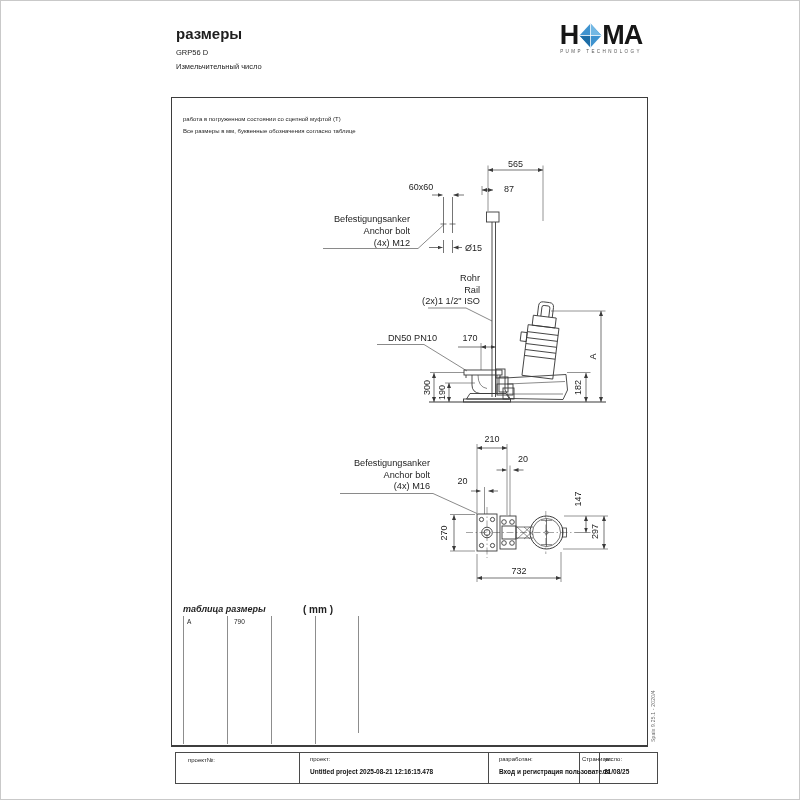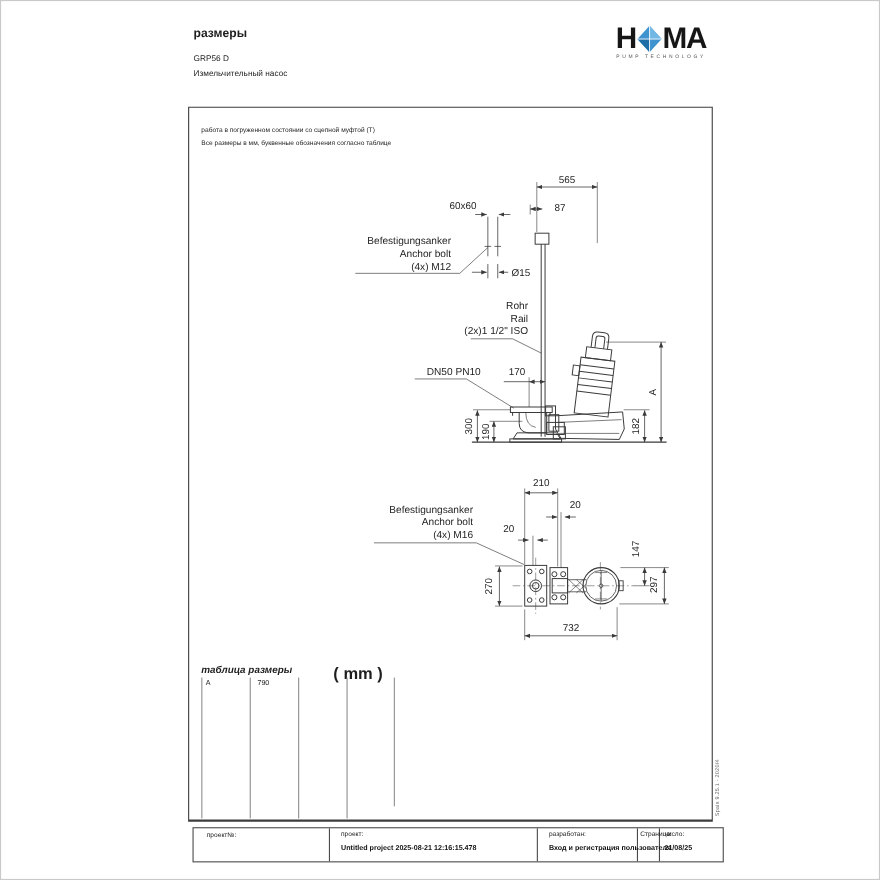--- a/index.html
+++ b/index.html
@@ -1,55 +1,55 @@
 <!DOCTYPE html>
 <html><head>
 <meta charset="utf-8">
 <style>
   html,body{margin:0;padding:0;background:#fff;}
   body{width:800px;height:800px;position:relative;font-family:"Liberation Sans",sans-serif;color:#1e1e1e;overflow:hidden;}
   .abs{position:absolute;}
   .t{position:absolute;white-space:nowrap;color:#1e1e1e;}
   #page-border{left:0;top:0;width:798px;height:798px;border:1px solid #c9c9c9;}
   
-  #hdr-title{left:176px;top:25px;font-size:11px;font-weight:bold;}
+  #hdr-title{left:176px;top:25px;font-size:15px;font-weight:bold;}
   #hdr-model{left:176px;top:48px;font-size:7.5px;}
   #hdr-sub{left:176px;top:62px;font-size:7.5px;}
   #logo{left:549px;top:22px;width:104px;text-align:center;}
   #logo .word{display:flex;align-items:center;justify-content:center;font-weight:bold;font-size:27px;letter-spacing:-1px;color:#161616;line-height:26px;}
   #logo .tag{font-size:4.5px;letter-spacing:2.4px;color:#555;margin-top:1px;}
   
   #frame{left:171px;top:97px;width:475px;height:647px;border:1px solid #3d3d3d;border-bottom-width:2px;}
   #note1{left:183px;top:116px;font-size:6px;}
   #note2{left:183px;top:128px;font-size:6px;}
   
   #dwg{left:0;top:0;width:800px;height:800px;}
   svg text{font-family:"Liberation Sans",sans-serif;font-size:9px;fill:#1e1e1e;stroke:none;}
   svg .lbl{font-size:9.2px;}
   
   #tbl-title{left:183px;top:604px;font-size:9px;font-weight:bold;font-style:italic;}
-  #tbl-unit{left:303px;top:604px;font-size:15px;font-weight:bold;}
+  #tbl-unit{left:303px;top:604px;font-size:10px;font-weight:bold;}
   #tbl-k{left:187px;top:618px;font-size:6.5px;}
   #tbl-v{left:234px;top:618px;font-size:6.5px;}
   .vline{position:absolute;width:1px;background:#8d8d8d;}
   
   #tblock{left:175px;top:752px;width:481px;height:30px;border:1px solid #4a4a4a;}
   .divl{position:absolute;top:0;width:1px;height:30px;background:#4a4a4a;}
   .tb-lbl{font-size:6px;color:#222;}
   .tb-val{font-size:6.5px;font-weight:bold;color:#111;}
   #wm{left:650px;top:742px;transform:rotate(-90deg);transform-origin:0 0;font-size:5px;color:#6a6a6a;letter-spacing:.2px;}
 </style>
 </head>
 <body>
 
 <div id="page-border" class="abs"></div>
 
 <div id="hdr-title" class="t">размеры</div>
 <div id="hdr-model" class="t">GRP56 D</div>
-<div id="hdr-sub" class="t">Измельчительный насос</div>
+<div id="hdr-sub" class="t">Измельчительный число</div>
 
 <div id="logo" class="abs">
   <div class="word">
     <span>H</span>
     <svg width="23" height="25" viewBox="0 0 23 25" style="margin:0 0.5px;">
       <polygon points="11.5,0.5 22.5,12.5 11.5,24.5 0.5,12.5" fill="#3f93cf"></polygon>
       <polygon points="11.5,0.5 22.5,12.5 11.5,12.5" fill="#73b8e4"></polygon>
       <polygon points="0.5,12.5 11.5,24.5 11.5,12.5" fill="#1d6da6"></polygon>
       <path d="M0.5,12.5 H22.5 M11.5,0.5 V24.5" stroke="#ffffff" stroke-width="0.8" fill="none"></path>
     </svg>

